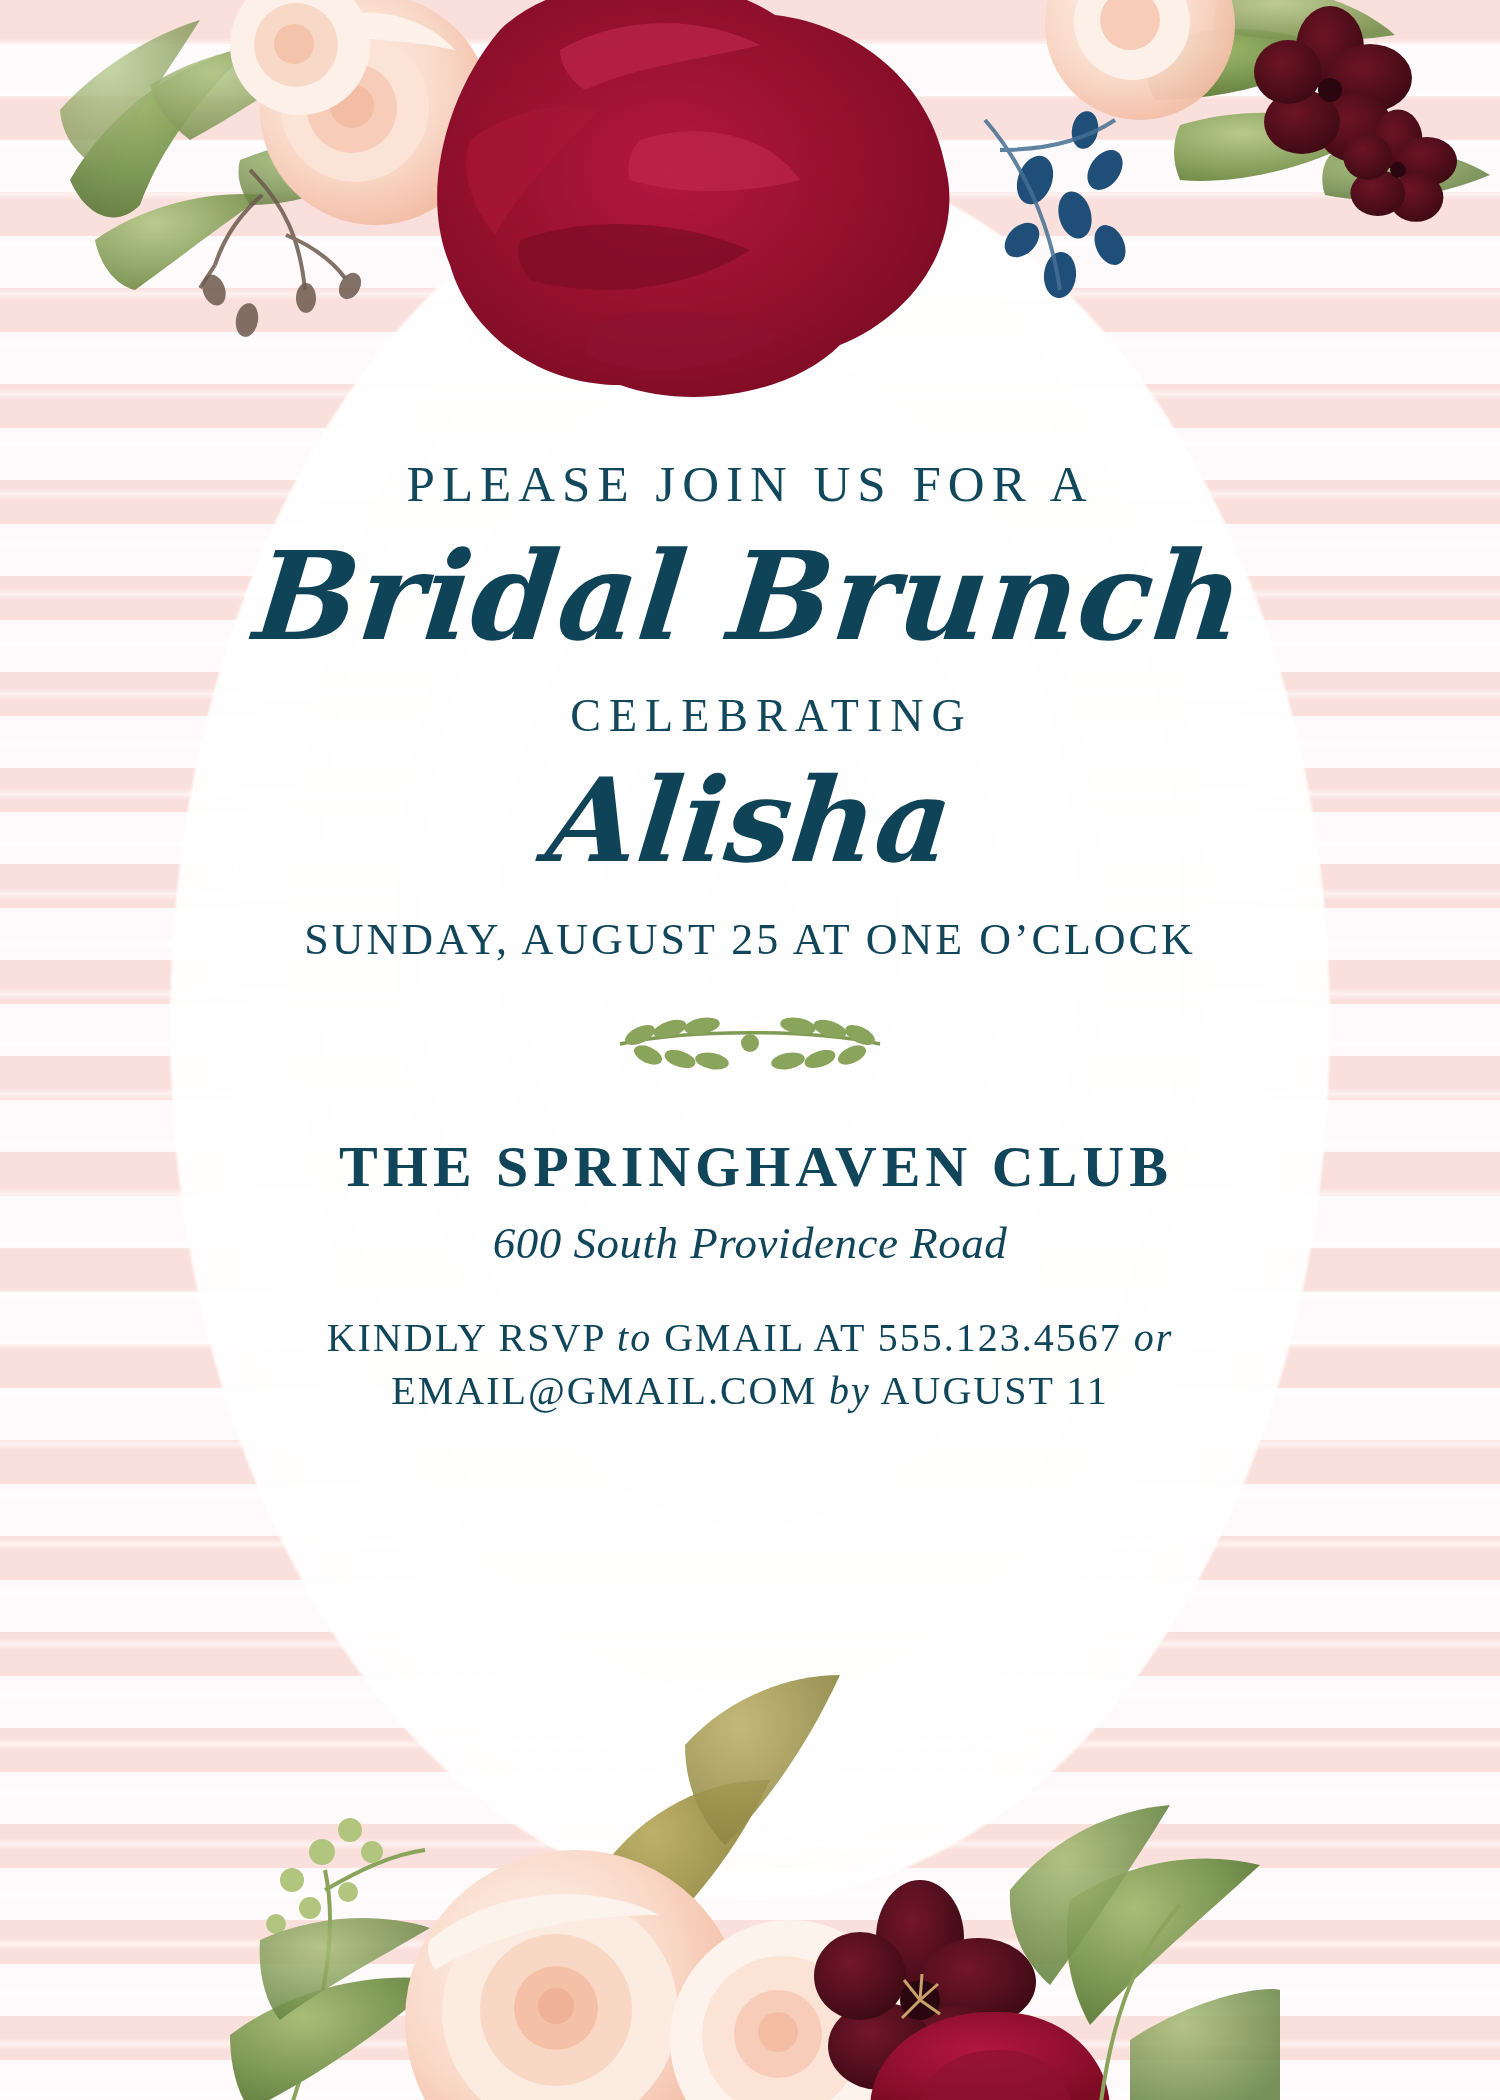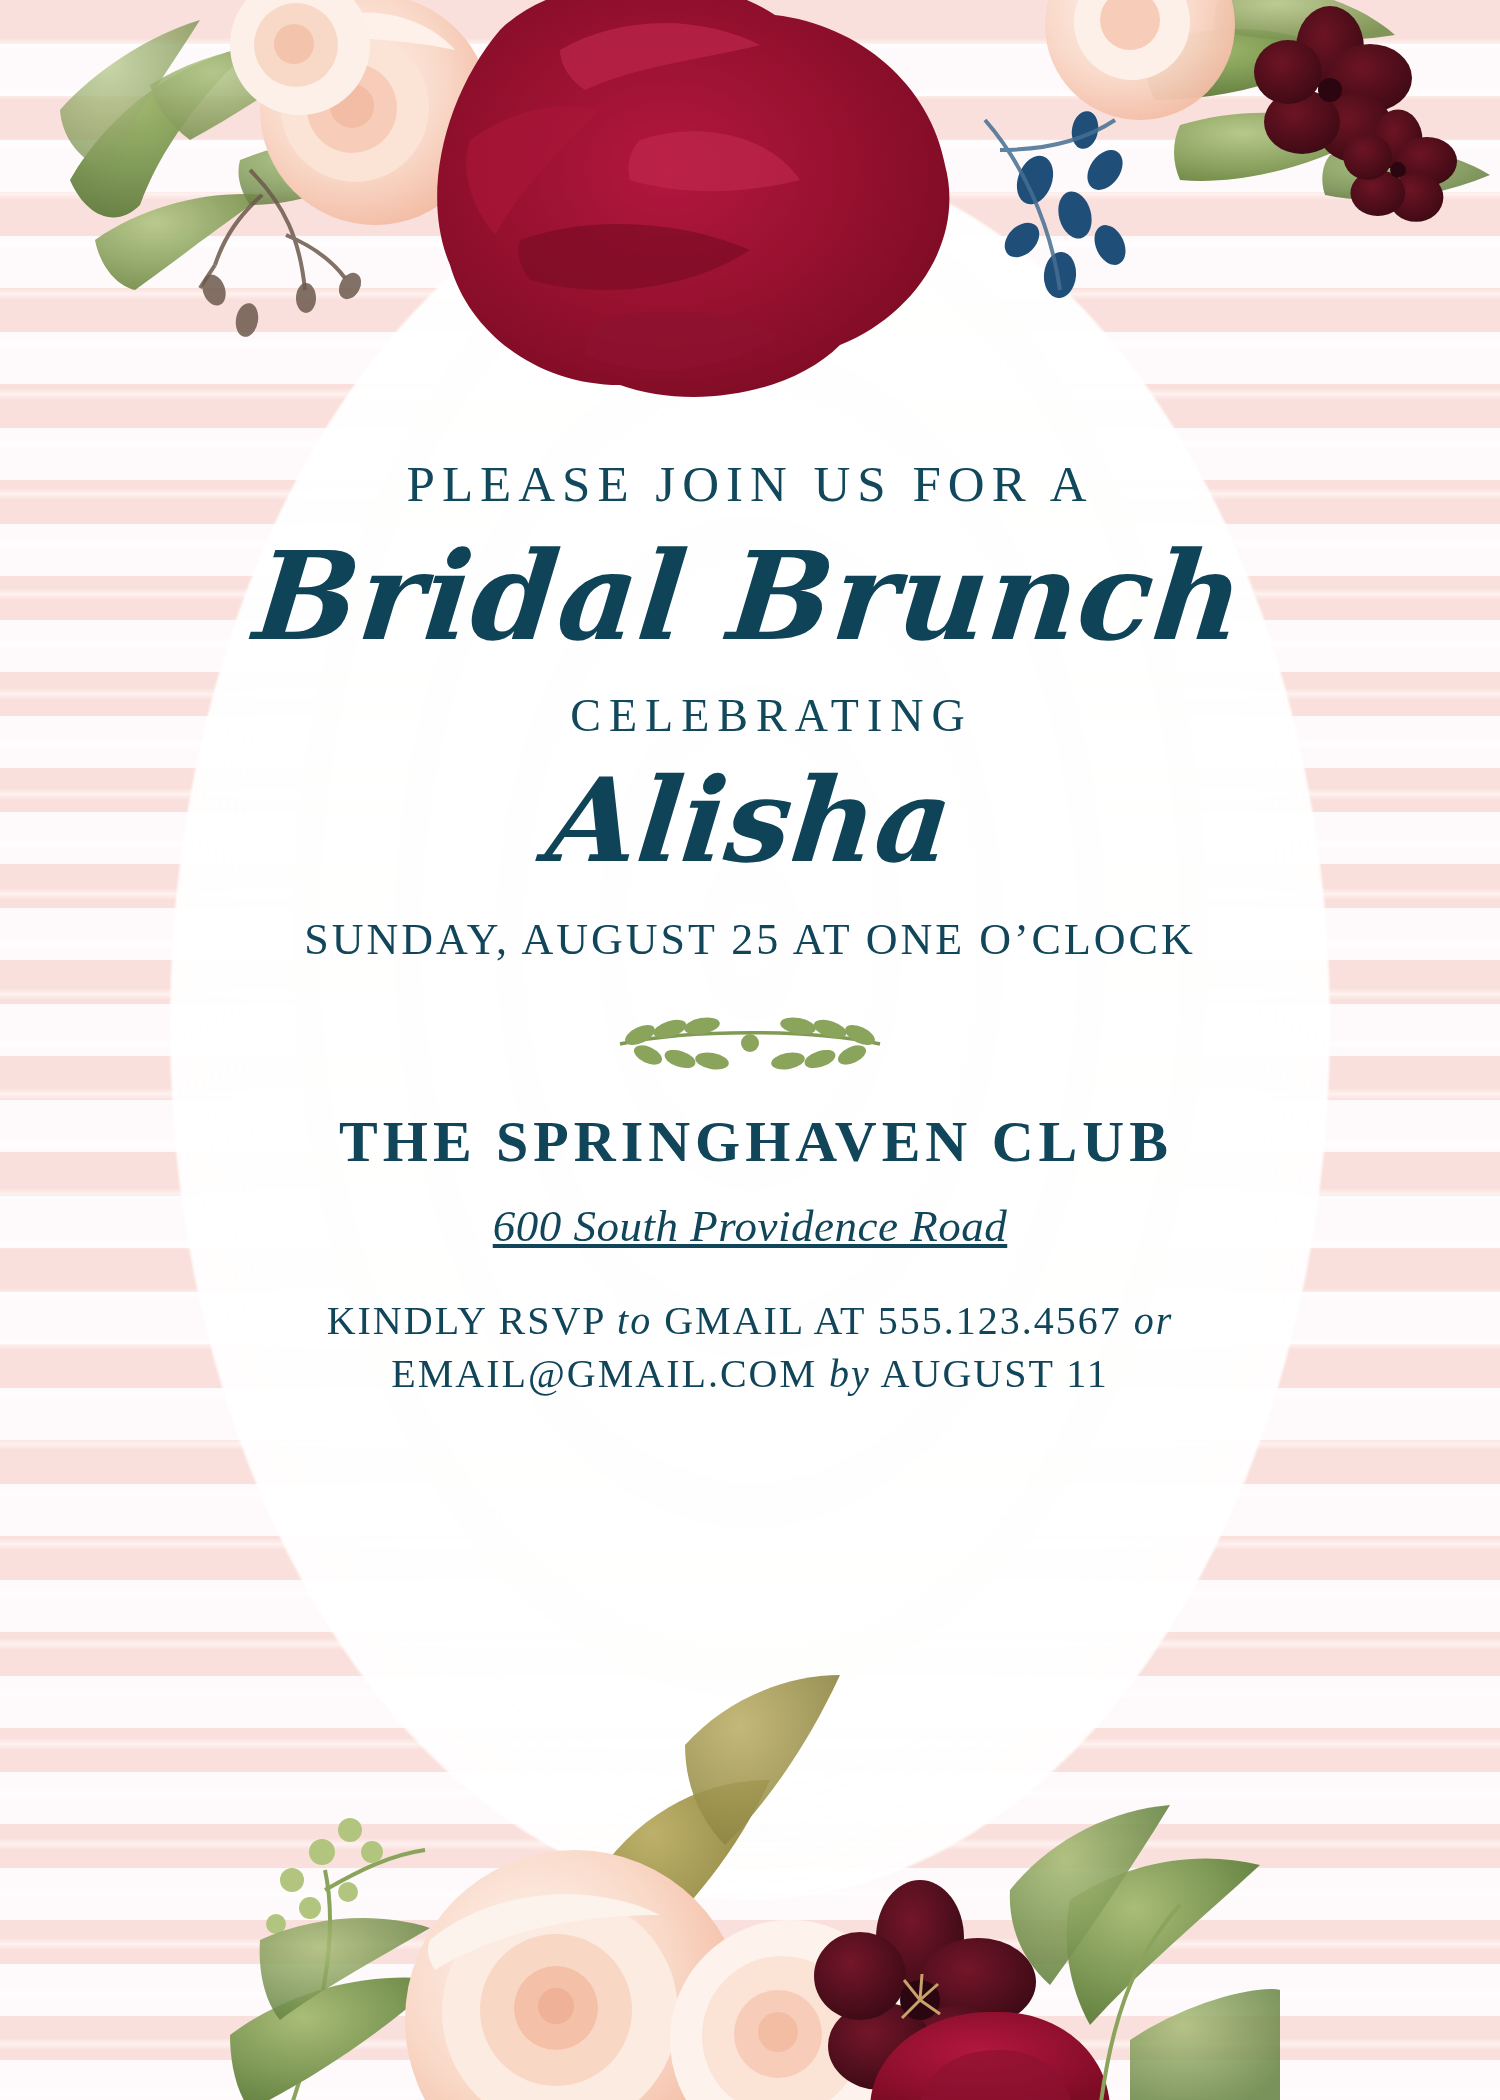--- a/index.html
+++ b/index.html
@@ -115,32 +115,31 @@
   .divider {
     margin: 34px auto 0;
     width: 300px;
     height: 90px;
   }
 
   .venue {
     font-size: 58px;
     letter-spacing: 5px;
     font-weight: 700;
-    margin-top: 19px;
+    margin-top: 44px;
     color: #11455a;
     padding-left: 12px;
   }
   .addr {
     font-size: 45px;
     font-style: italic;
     letter-spacing: .5px;
-    margin-top: 24px;
+    margin-top: 16px;
     line-height: 1.22;
     color: #11455a;
-    text-decoration: underline;
   }
   .rsvp {
     font-size: 40px;
     letter-spacing: 2px;
     margin-top: 40px;
     line-height: 1.33;
     color: #11455a;
   }
   .rsvp .it { font-style: italic; }
   .registry {

